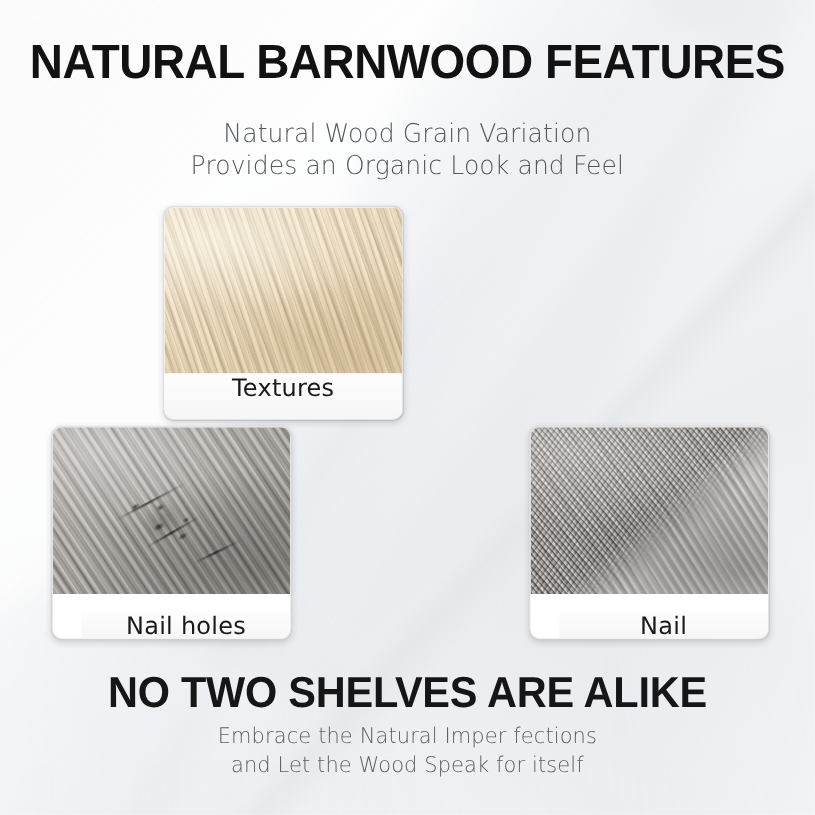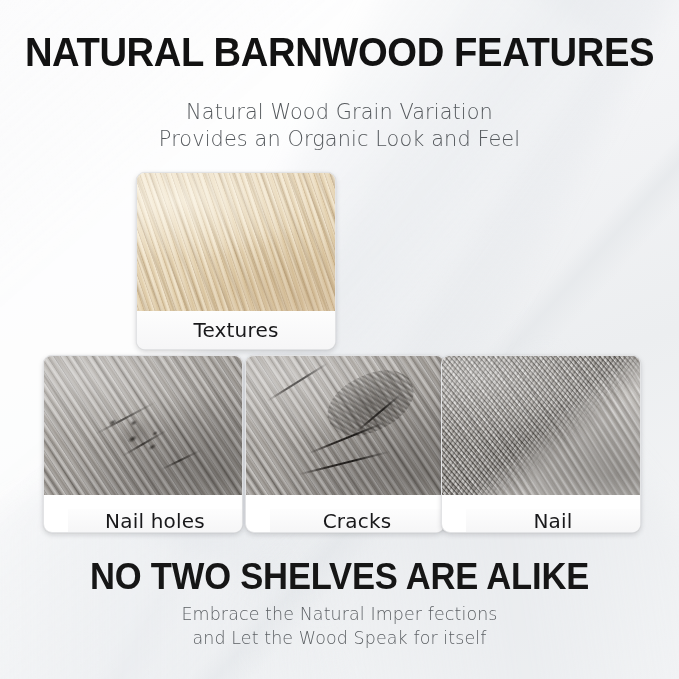--- a/index.html
+++ b/index.html
@@ -141,21 +141,20 @@
   }
   .card .swatch {
     position: absolute;
     left: 0; right: 0; top: 0;
     overflow: hidden;
   }
   .card .caption {
     position: absolute;
     left: 0; right: 0; bottom: 0;
     display: flex;
-    align-items: center;
     justify-content: center;
     background: linear-gradient(180deg, #fdfdfd 0%, #f6f6f7 100%);
     font-family: "DejaVu Sans", sans-serif;
     font-weight: 400;
     font-size: 20px;
     letter-spacing: 0.2px;
     color: #19191b;
   }
 
   
@@ -392,34 +391,20 @@
           <div class="nail-scratch" style="left:24%; top:44%; width:34%; transform:rotate(-28deg);"></div>
           <div class="nail-scratch" style="left:38%; top:62%; width:26%; transform:rotate(-30deg);"></div>
           <div class="nail-scratch" style="left:58%; top:74%; width:22%; transform:rotate(-26deg);"></div>
         </div>
       </div>
       <div class="caption">
         <span>Nail holes</span>
       </div>
     </div>
 
-    <div class="card bottom" id="card-cracks">
-      <div class="swatch">
-        <div class="wood gray-base">
-          <div class="crack-blotch"></div>
-          <div class="crack-line" style="left:8%; top:18%; width:36%; transform:rotate(-32deg);"></div>
-          <div class="crack-line" style="left:30%; top:58%; width:42%; transform:rotate(-22deg);"></div>
-          <div class="crack-line" style="left:26%; top:76%; width:48%; transform:rotate(-14deg);"></div>
-          <div class="crack-line" style="left:52%; top:40%; width:30%; transform:rotate(-40deg);"></div>
-        </div>
-      </div>
-      <div class="caption">
-        <span>Cracks</span>
-      </div>
-    </div>
 
     <div class="card bottom" id="card-aging">
       <div class="swatch">
         <div class="wood gray-base">
           <div class="aging-rough"></div>
           <div class="aging-smooth"></div>
         </div>
       </div>
       <div class="caption">
         <span>Nail</span>

